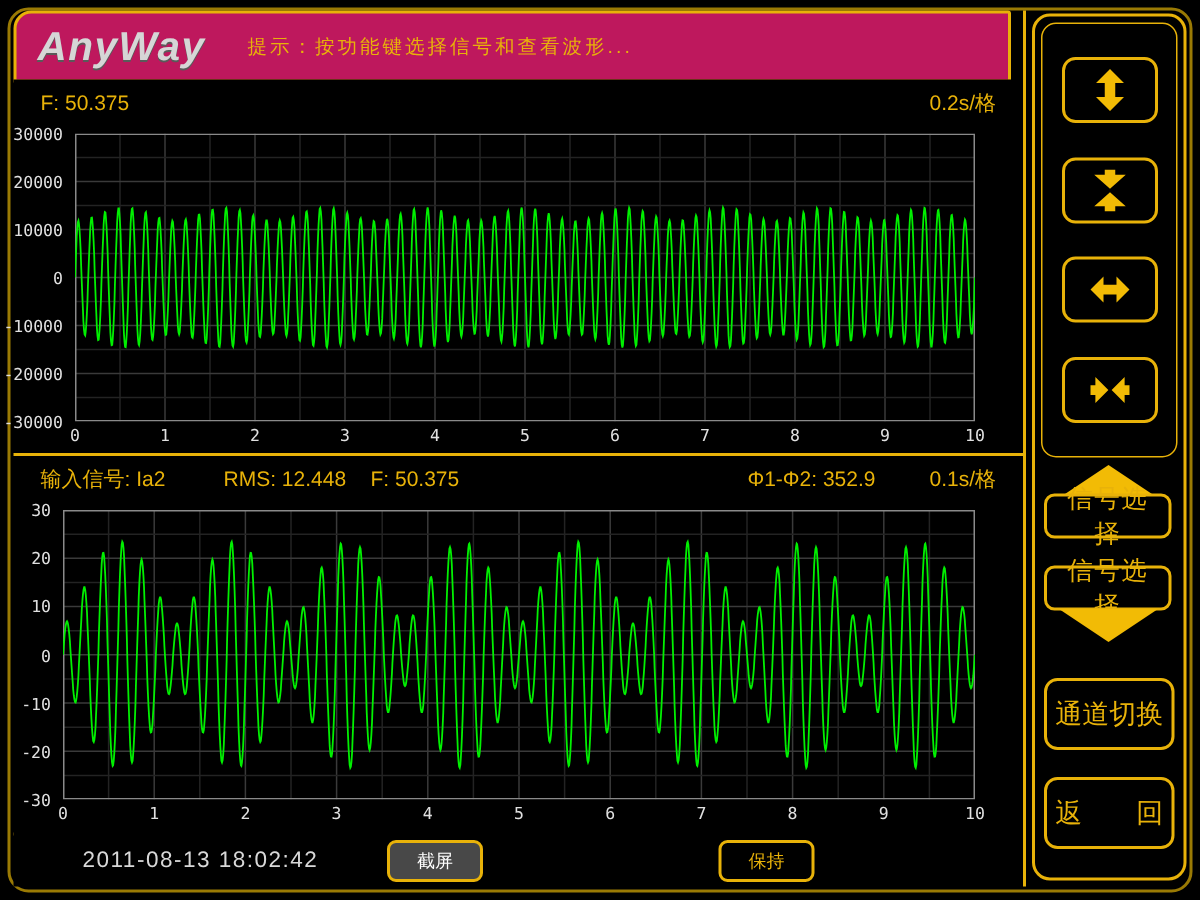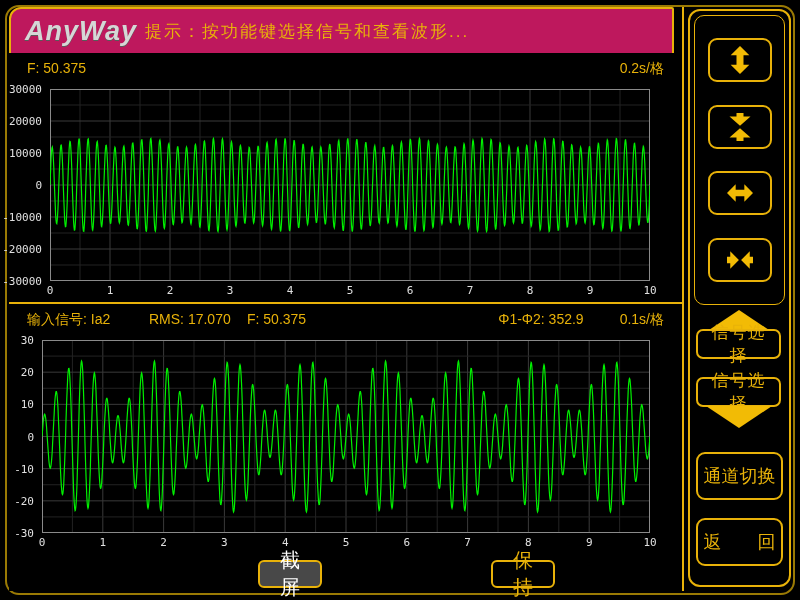--- a/index.html
+++ b/index.html
@@ -8,21 +8,21 @@
   :root{--accent:#e8b209;--accent-dim:#c79a06;--white:#e2e2e2;}
 
   
   .frame{left:5px;top:5px;width:786px;height:586px;border:2px solid #9a7a04;border-radius:14px;}
 
   
   .header-box{left:9px;top:7px;width:661px;height:44px;border:2px solid var(--accent);
     border-radius:12px 2px 0 0;display:flex;align-items:center;background:#be185d;}
   .logo{margin-left:14px;font-size:27px;font-weight:bold;font-style:italic;color:#d6d6d6;
     letter-spacing:1px;text-shadow:0 1px 0 #5a5a5a;}
-  .hint{margin-left:8px;font-size:17px;color:var(--accent);letter-spacing:2px;}
+  .hint{margin-left:28px;font-size:13px;color:var(--accent);letter-spacing:2px;}
 
   
   .vdivider{left:682px;top:7px;width:0;height:584px;border-left:2px solid var(--accent);}
   .hdiv1{left:9px;top:302px;width:673px;height:0;border-top:2px solid var(--accent);}
   .hdiv2{left:9px;top:555px;width:673px;height:0;border-top:2px solid var(--accent);}
 
   
   .panel{left:9px;width:673px;background:#000;}
   .panel-header{position:absolute;left:18px;right:18px;top:7px;height:20px;display:flex;
     font-size:14px;color:var(--accent);white-space:pre;}
@@ -36,21 +36,21 @@
   .ylabels div{position:absolute;right:4px;width:44px;text-align:right;
     font:11px "DejaVu Sans Mono",monospace;color:#e0e0e0;}
   .xlabels{position:absolute;left:0;top:100%;width:100%;height:16px;}
   .xlabels div{position:absolute;top:3px;width:20px;text-align:center;
     font:11px "DejaVu Sans Mono",monospace;color:#e0e0e0;}
 
   
   .statusbar{left:9px;top:557px;width:673px;height:34px;}
   .timestamp{position:absolute;left:46px;top:8px;font-size:15px;color:#d8d8d8;letter-spacing:1px;}
   .sbtn{position:absolute;top:3px;height:28px;border:2px solid var(--accent);border-radius:6px;
-    background:#000;color:var(--accent);font-size:20px;font-family:inherit;
+    background:#000;color:var(--accent);font-size:12px;font-family:inherit;
     display:flex;align-items:center;justify-content:center;box-sizing:border-box;padding:12px;}
   .sbtn.selected{background:#484848;color:#fff;}
 
   
   .sidebar{left:688px;top:9px;width:103px;height:578px;border:2px solid var(--accent);
     border-radius:12px;box-sizing:border-box;}
   .zoom-group{position:absolute;left:4px;top:4px;width:89px;height:288px;border:1px solid var(--accent);
     border-radius:10px;display:flex;flex-direction:column;align-items:center;
     justify-content:space-evenly;}
   .zbtn{width:64px;height:44px;border:2px solid var(--accent);border-radius:9px;background:#000;
@@ -142,21 +142,21 @@
         <div style="left: 470px;">8</div>
         <div style="left: 530px;">9</div>
         <div style="left: 590px;">10</div>
       </div>
   </div>
 </div>
 
 <div class="abs panel" style="top:304px;height:287px;">
   <div class="panel-header">
     <span class="s0">输入信号: Ia2</span>
-    <span class="s1">RMS: 17.070</span>
+    <span class="s1">RMS: 12.448</span>
     <span>F: 50.375</span>
     <span class="phase">Φ1-Φ2: 352.9</span>
     <span>0.1s/格</span>
   </div>
   <div class="plot-wrap" style="left:33px;top:36px;width:608px;height:193px;">
     <svg width="608" height="193" viewBox="0 0 608 193">
         <line x1="30.4" y1="0" x2="30.4" y2="193" stroke="#232323" stroke-width="1"></line>
         <line x1="60.8" y1="0" x2="60.8" y2="193" stroke="#3a3a3a" stroke-width="1"></line>
         <line x1="91.2" y1="0" x2="91.2" y2="193" stroke="#232323" stroke-width="1"></line>
         <line x1="121.6" y1="0" x2="121.6" y2="193" stroke="#3a3a3a" stroke-width="1"></line>
@@ -208,22 +208,23 @@
         <div style="left: 354.8px;">6</div>
         <div style="left: 415.6px;">7</div>
         <div style="left: 476.4px;">8</div>
         <div style="left: 537.2px;">9</div>
         <div style="left: 598px;">10</div>
       </div>
   </div>
 </div>
 
 <div class="abs statusbar">
+  <span class="timestamp">2011-08-13 18:02:42</span>
   <button class="sbtn selected" style="left:249px;width:64px;">截屏</button>
-  <button class="sbtn" style="left:482px;width:64px;">保持</button>
+  <button class="sbtn" style="left:470px;width:64px;">保持</button>
 </div>
 
 <div class="abs sidebar">
   <div class="zoom-group">
     <button class="zbtn">
       <svg width="30" height="28" viewBox="0 0 24 24">
         <path d="M12 0 L20 8 L15 8 L15 16 L20 16 L12 24 L4 16 L9 16 L9 8 L4 8 Z"></path>
       </svg>
     </button>
     <button class="zbtn">

